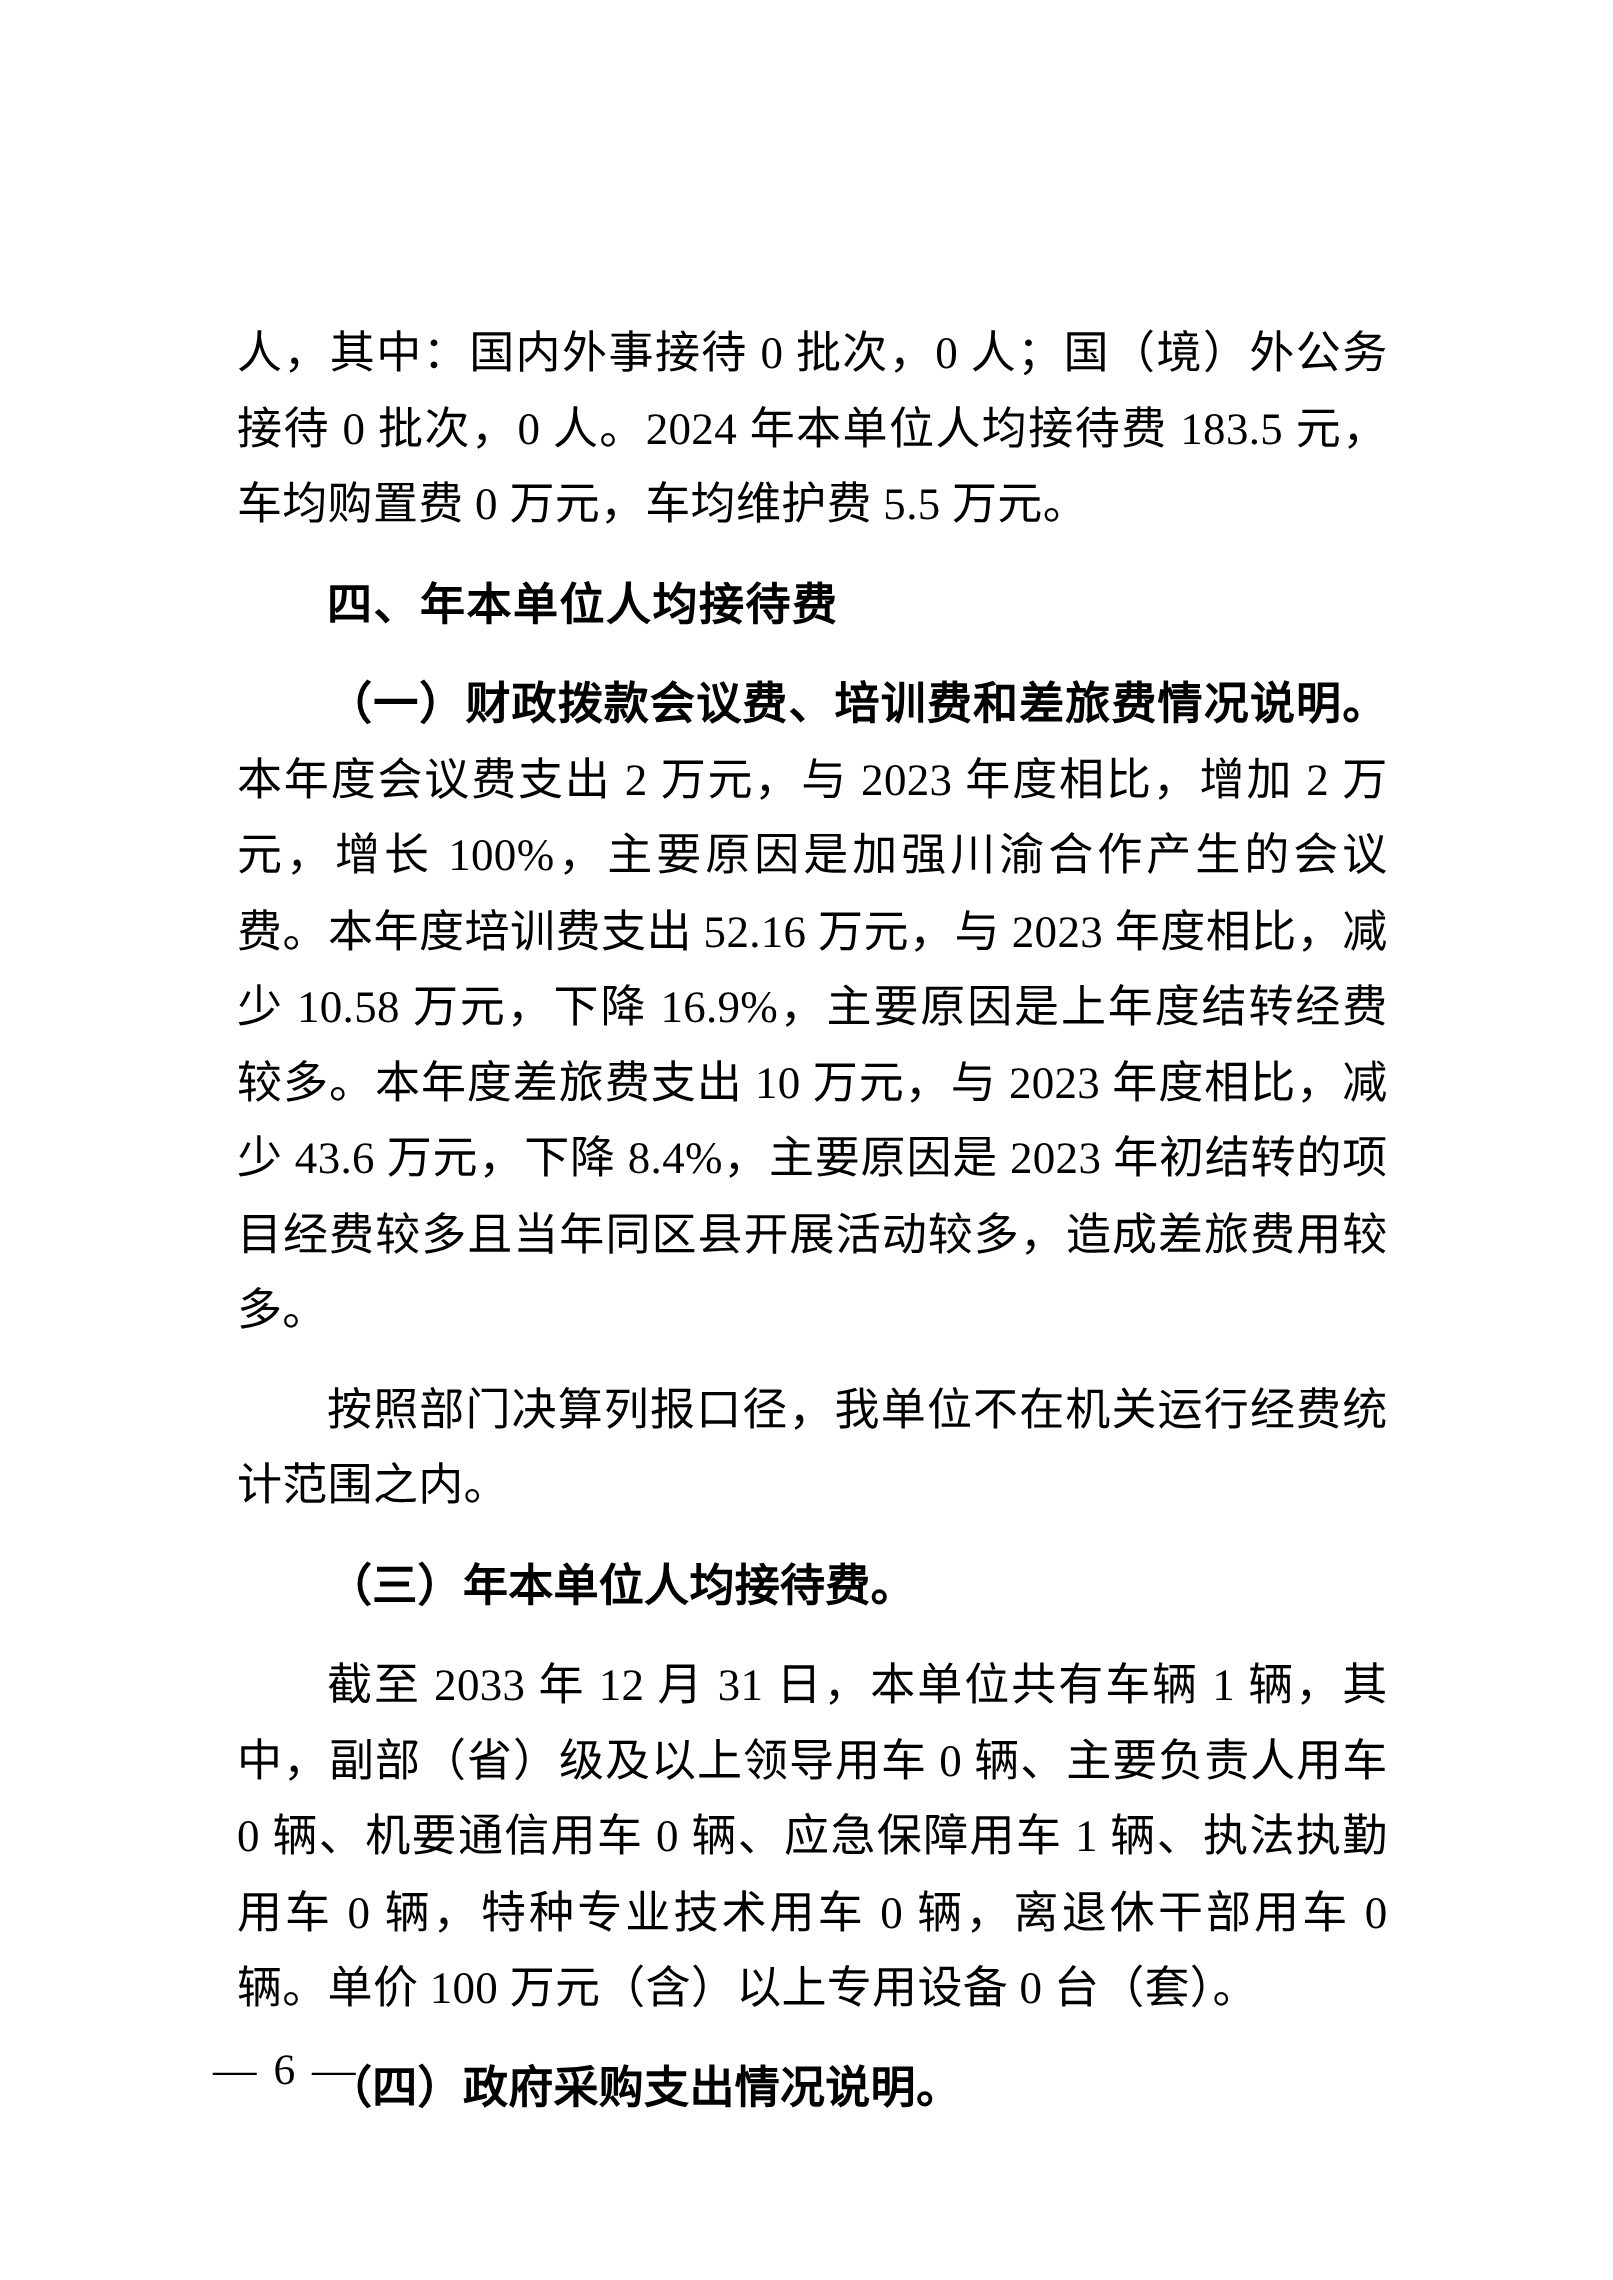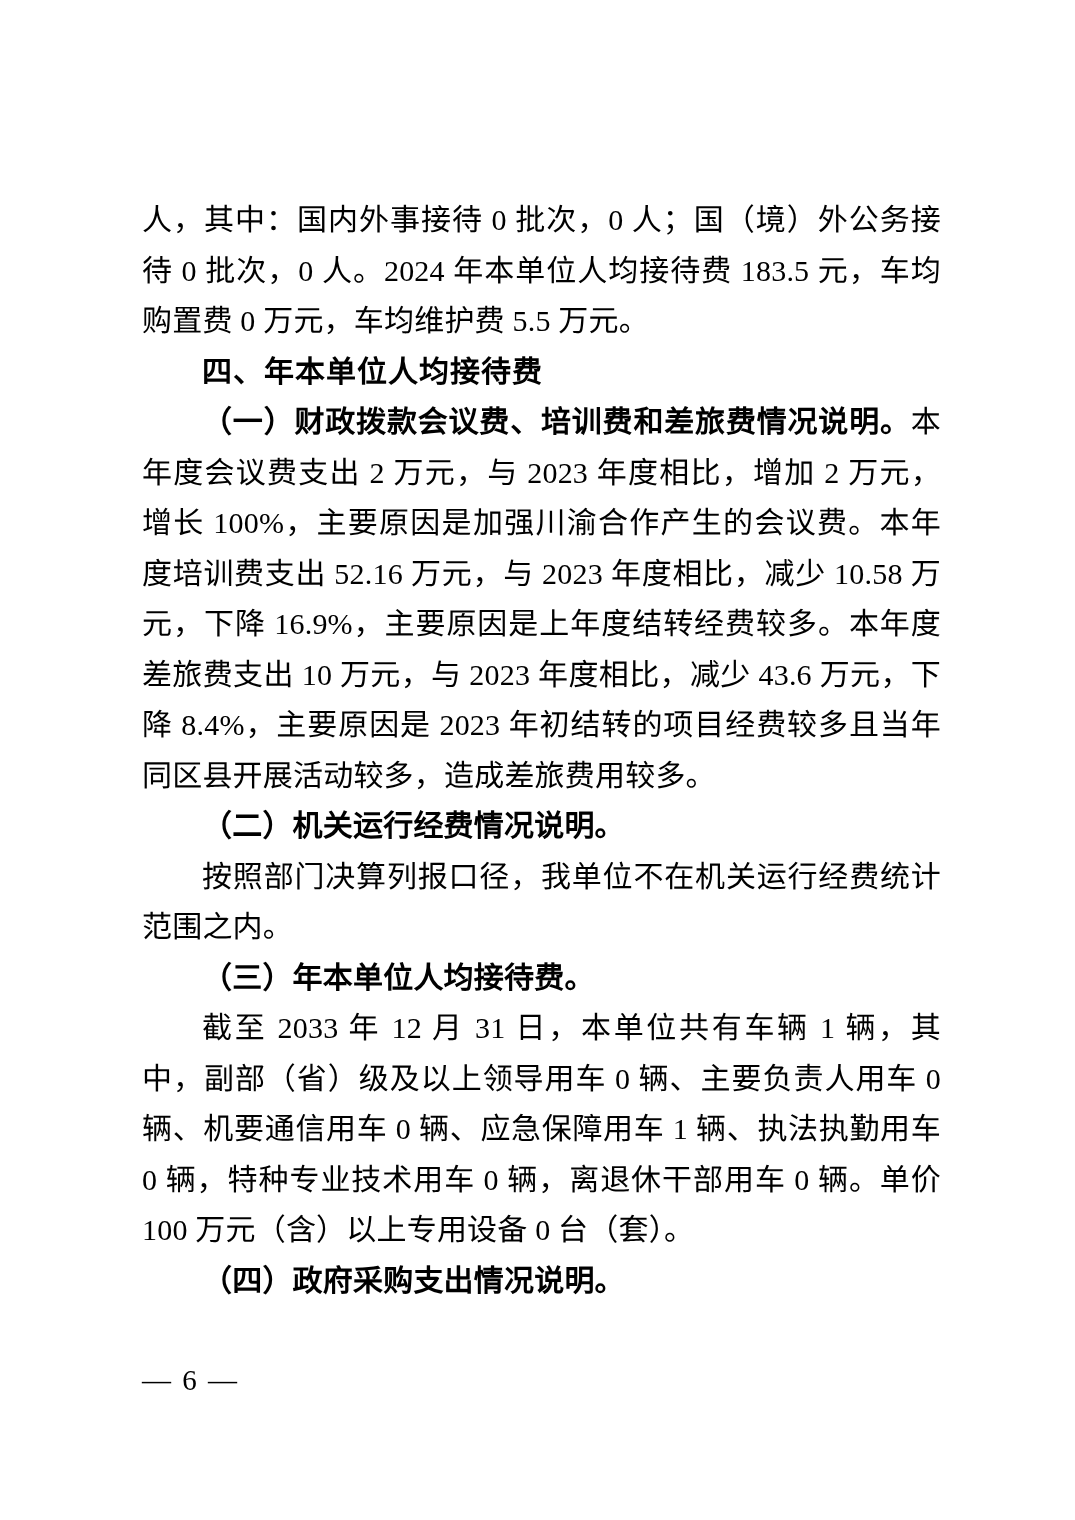--- a/index.html
+++ b/index.html
@@ -21,21 +21,21 @@
     left: 142px;
     top: 195px;
     width: 799px;
     font-size: 30px;
     line-height: 50.5px;
     text-align: justify;
     text-justify: inter-ideograph;
     letter-spacing: 0.2px;
   }
   .doc-body p {
-    margin: 0;
+    margin: 16px;
   }
   .indent {
     text-indent: 2em;
   }
   .h-main {
     font-family: "Liberation Sans", "DejaVu Sans", sans-serif;
     font-weight: 700;
     font-size: 30px;
     line-height: 50.5px;
     margin: 0;
@@ -66,21 +66,20 @@
 <div class="page">
 
   <div class="doc-body">
 
     <p>人，其中：国内外事接待 0 批次，0 人；国（境）外公务接待 0 批次，0 人。2024 年本单位人均接待费 183.5 元，车均购置费 0 万元，车均维护费 5.5 万元。</p>
 
     <p class="h-main">四、年本单位人均接待费</p>
 
     <p class="indent"><span class="lead">（一）财政拨款会议费、培训费和差旅费情况说明。</span><span>本年度会议费支出 2 万元，与 2023 年度相比，增加 2 万元，增长 100%，主要原因是加强川渝合作产生的会议费。本年度培训费支出 52.16 万元，与 2023 年度相比，减少 10.58 万元，下降 16.9%，主要原因是上年度结转经费较多。本年度差旅费支出 10 万元，与 2023 年度相比，减少 43.6 万元，下降 8.4%，主要原因是 2023 年初结转的项目经费较多且当年同区县开展活动较多，造成差旅费用较多。</span></p>
 
-    <p class="sub-heading">（二）机关运行经费情况说明。</p>
 
     <p class="indent">按照部门决算列报口径，我单位不在机关运行经费统计范围之内。</p>
 
     <p class="sub-heading">（三）年本单位人均接待费。</p>
 
     <p class="indent">截至 2033 年 12 月 31 日，本单位共有车辆 1 辆，其中，副部（省）级及以上领导用车 0 辆、主要负责人用车 0 辆、机要通信用车 0 辆、应急保障用车 1 辆、执法执勤用车 0 辆，特种专业技术用车 0 辆，离退休干部用车 0 辆。单价 100 万元（含）以上专用设备 0 台（套）。</p>
 
     <p class="sub-heading">（四）政府采购支出情况说明。</p>
 
   </div>

